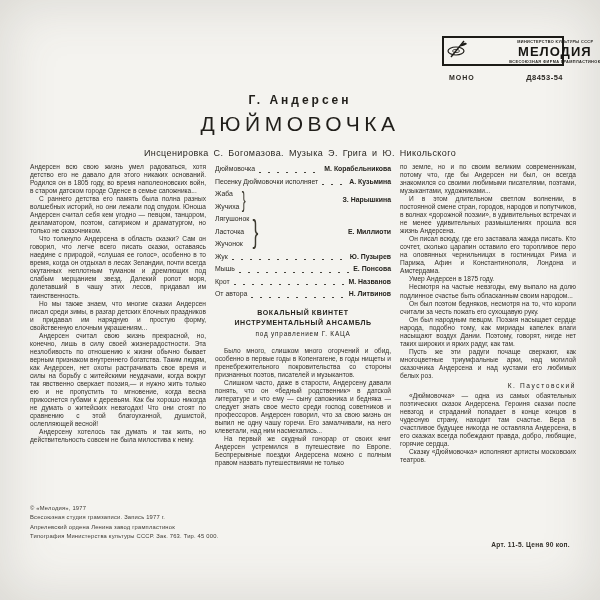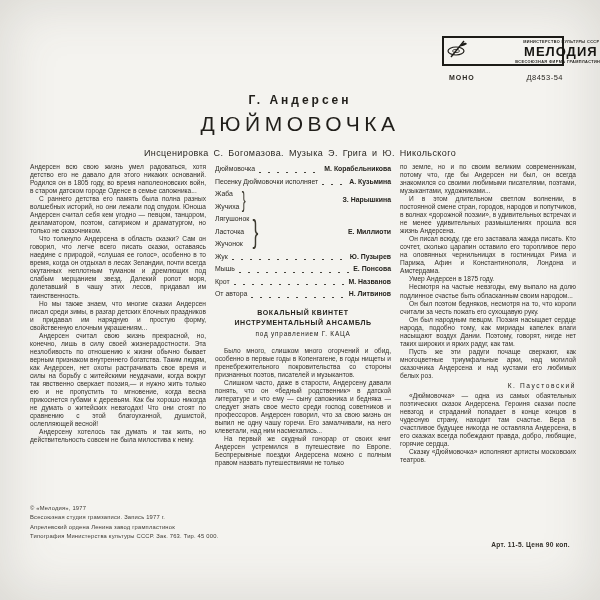--- a/index.html
+++ b/index.html
@@ -1,30 +1,30 @@
 <!DOCTYPE html>
 <html><head>
 <meta charset="utf-8">
 <style>
   html,body{margin:0;padding:0;}
   body{width:600px;height:600px;background:#e9e8e4;font-family:"Liberation Sans","DejaVu Sans",sans-serif;}
   .page{position:relative;width:600px;height:600px;background:#f4f3ef;color:#2b2823;overflow:hidden;
         box-shadow:inset 0 0 55px rgba(90,85,70,.18);}
   
   .logo-box{position:absolute;top:36px;right:36px;width:122px;height:30px;border:2px solid #1c1b17;
-            display:flex;align-items:center;gap:9px;padding:1px 3px;box-sizing:border-box;background:#f4f3ef;}
+            display:flex;align-items:center;gap:3px;padding:1px 3px;box-sizing:border-box;background:#f4f3ef;}
   .emblem{flex:0 0 auto;}
   .logo-text{flex:1;display:flex;flex-direction:column;align-items:center;justify-content:center;line-height:1;}
   .logo-tiny{height:5px;display:flex;align-items:center;justify-content:center;overflow:visible;}
   .logo-tiny span{display:inline-block;font-size:7px;letter-spacing:.7px;white-space:nowrap;
                   transform:scale(.55);transform-origin:50% 50%;font-weight:bold;color:#1d1c18;}
   .brand{font-size:13px;font-weight:bold;letter-spacing:1px;color:#161511;margin:1px 0;}
   .mono-row{position:absolute;top:73px;right:37px;width:114px;display:flex;justify-content:space-between;align-items:baseline;}
   .mono{font-size:7px;font-weight:bold;letter-spacing:1px;color:#2b2823;}
-  .catno{font-size:7.5px;font-weight:normal;letter-spacing:.5px;color:#2b2823;}
+  .catno{font-size:7.5px;font-weight:bold;letter-spacing:.5px;color:#2b2823;}
   
   .title-block{position:absolute;top:93px;left:0;width:100%;text-align:center;}
   .author{font-size:12px;font-weight:bold;letter-spacing:3px;color:#201e1a;}
   .album{font-size:21px;letter-spacing:4.5px;margin-top:5px;color:#201e1a;}
   .subtitle{font-size:9px;letter-spacing:.4px;word-spacing:2px;margin-top:12px;color:#2b2823;}
   
   .columns{position:absolute;top:163px;left:30px;right:28px;display:flex;gap:9px;}
   .col{width:176px;flex:0 0 176px;font-size:6.6px;line-height:1.22;text-align:justify;color:#33302a;}
   .col p{margin:0;text-indent:9px;}
   .col p.flush{text-indent:0;}

